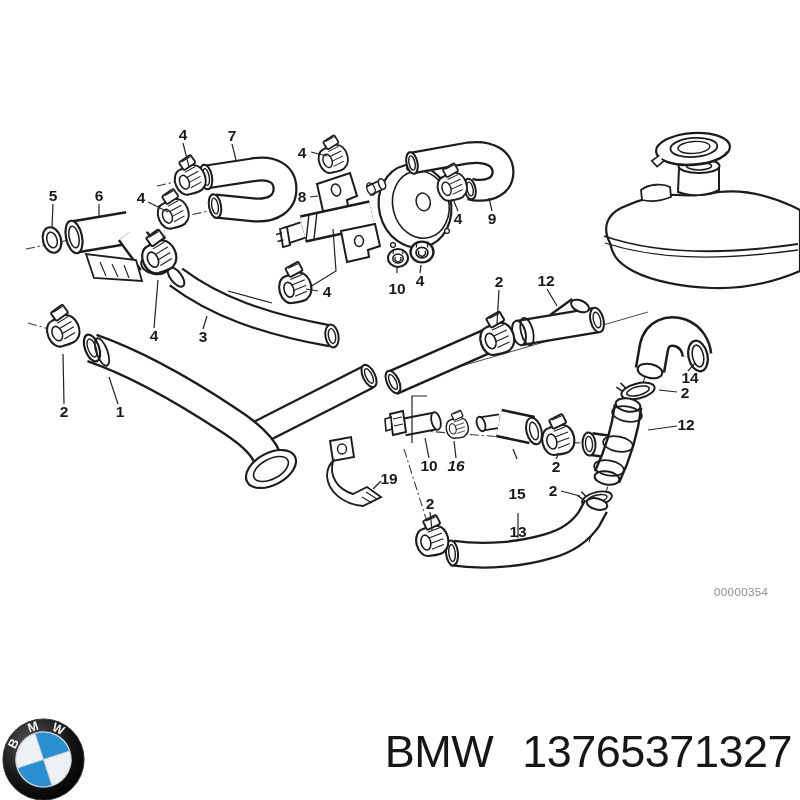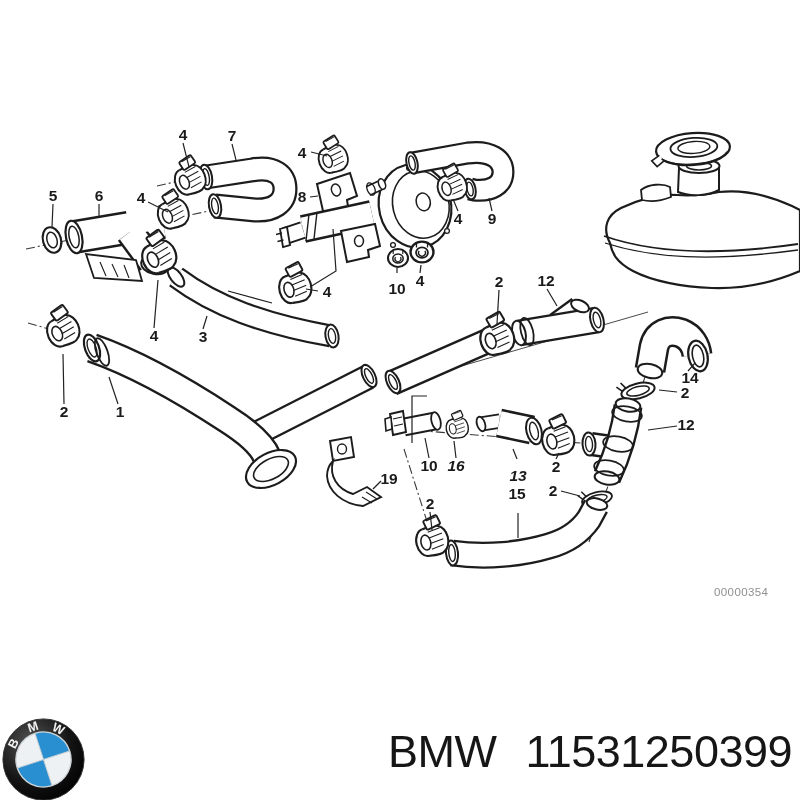--- a/index.html
+++ b/index.html
@@ -313,21 +313,21 @@
         <span class="callout" style="left: 690px; top: 378px;">14</span>
         <span class="callout" style="left: 685px; top: 393px;">2</span>
         <span class="callout" style="left: 686px; top: 425px;">12</span>
         <span class="callout" style="left: 429px; top: 466px;">10</span>
         <span class="callout" style="left: 456px; top: 466px; font-style: italic;">16</span>
         <span class="callout" style="left: 517px; top: 494px;">15</span>
         <span class="callout" style="left: 556px; top: 467px;">2</span>
         <span class="callout" style="left: 389px; top: 479px;">19</span>
         <span class="callout" style="left: 553px; top: 491px;">2</span>
         <span class="callout" style="left: 430px; top: 504px;">2</span>
-        <span class="callout" style="left: 518px; top: 476px; font-style: italic;">13</span>
+        <span class="callout" style="left: 518px; top: 532px;">13</span>
       </div>
     <div class="drawing-number">00000354</div>
   </div>
 
   <div class="footer">
     <svg class="logo" viewBox="0 0 90 90">
       <defs>
         <radialGradient id="lg" cx="35%" cy="30%" r="80%">
           <stop offset="0%" stop-color="#555"></stop>
           <stop offset="60%" stop-color="#141414"></stop>
@@ -340,17 +340,17 @@
         <path d="M45,45 L45,16.5 A28.5,28.5 0 0 1 73.5,45 Z" fill="#2a8fd0"></path>
         <path d="M45,45 L45,73.5 A28.5,28.5 0 0 1 16.5,45 Z" fill="#2a8fd0"></path>
         <path d="M45,16.5 L45,73.5 M16.5,45 L73.5,45" stroke="#c8cfd4" stroke-width="1" fill="none"></path>
         <circle cx="45" cy="45" r="28.5" fill="none" stroke="#cdd4d8" stroke-width="1.4"></circle>
         <text x="45" y="14" text-anchor="middle" font-size="13" font-weight="bold" fill="#f2f2f2" font-family="&quot;Liberation Sans&quot;, sans-serif" transform="rotate(-44 45 45)">B</text>
         <text x="45" y="14" text-anchor="middle" font-size="13" font-weight="bold" fill="#f2f2f2" font-family="&quot;Liberation Sans&quot;, sans-serif">M</text>
         <text x="45" y="14" text-anchor="middle" font-size="13" font-weight="bold" fill="#f2f2f2" font-family="&quot;Liberation Sans&quot;, sans-serif" transform="rotate(44 45 45)">W</text>
       </g>
     </svg>
     <div class="part-text">
-      <span class="brand">BMW</span><span>11531250399</span>
+      <span class="brand">BMW</span><span>13765371327</span>
     </div>
   </div>
 
 </div>
 
 </body></html>

